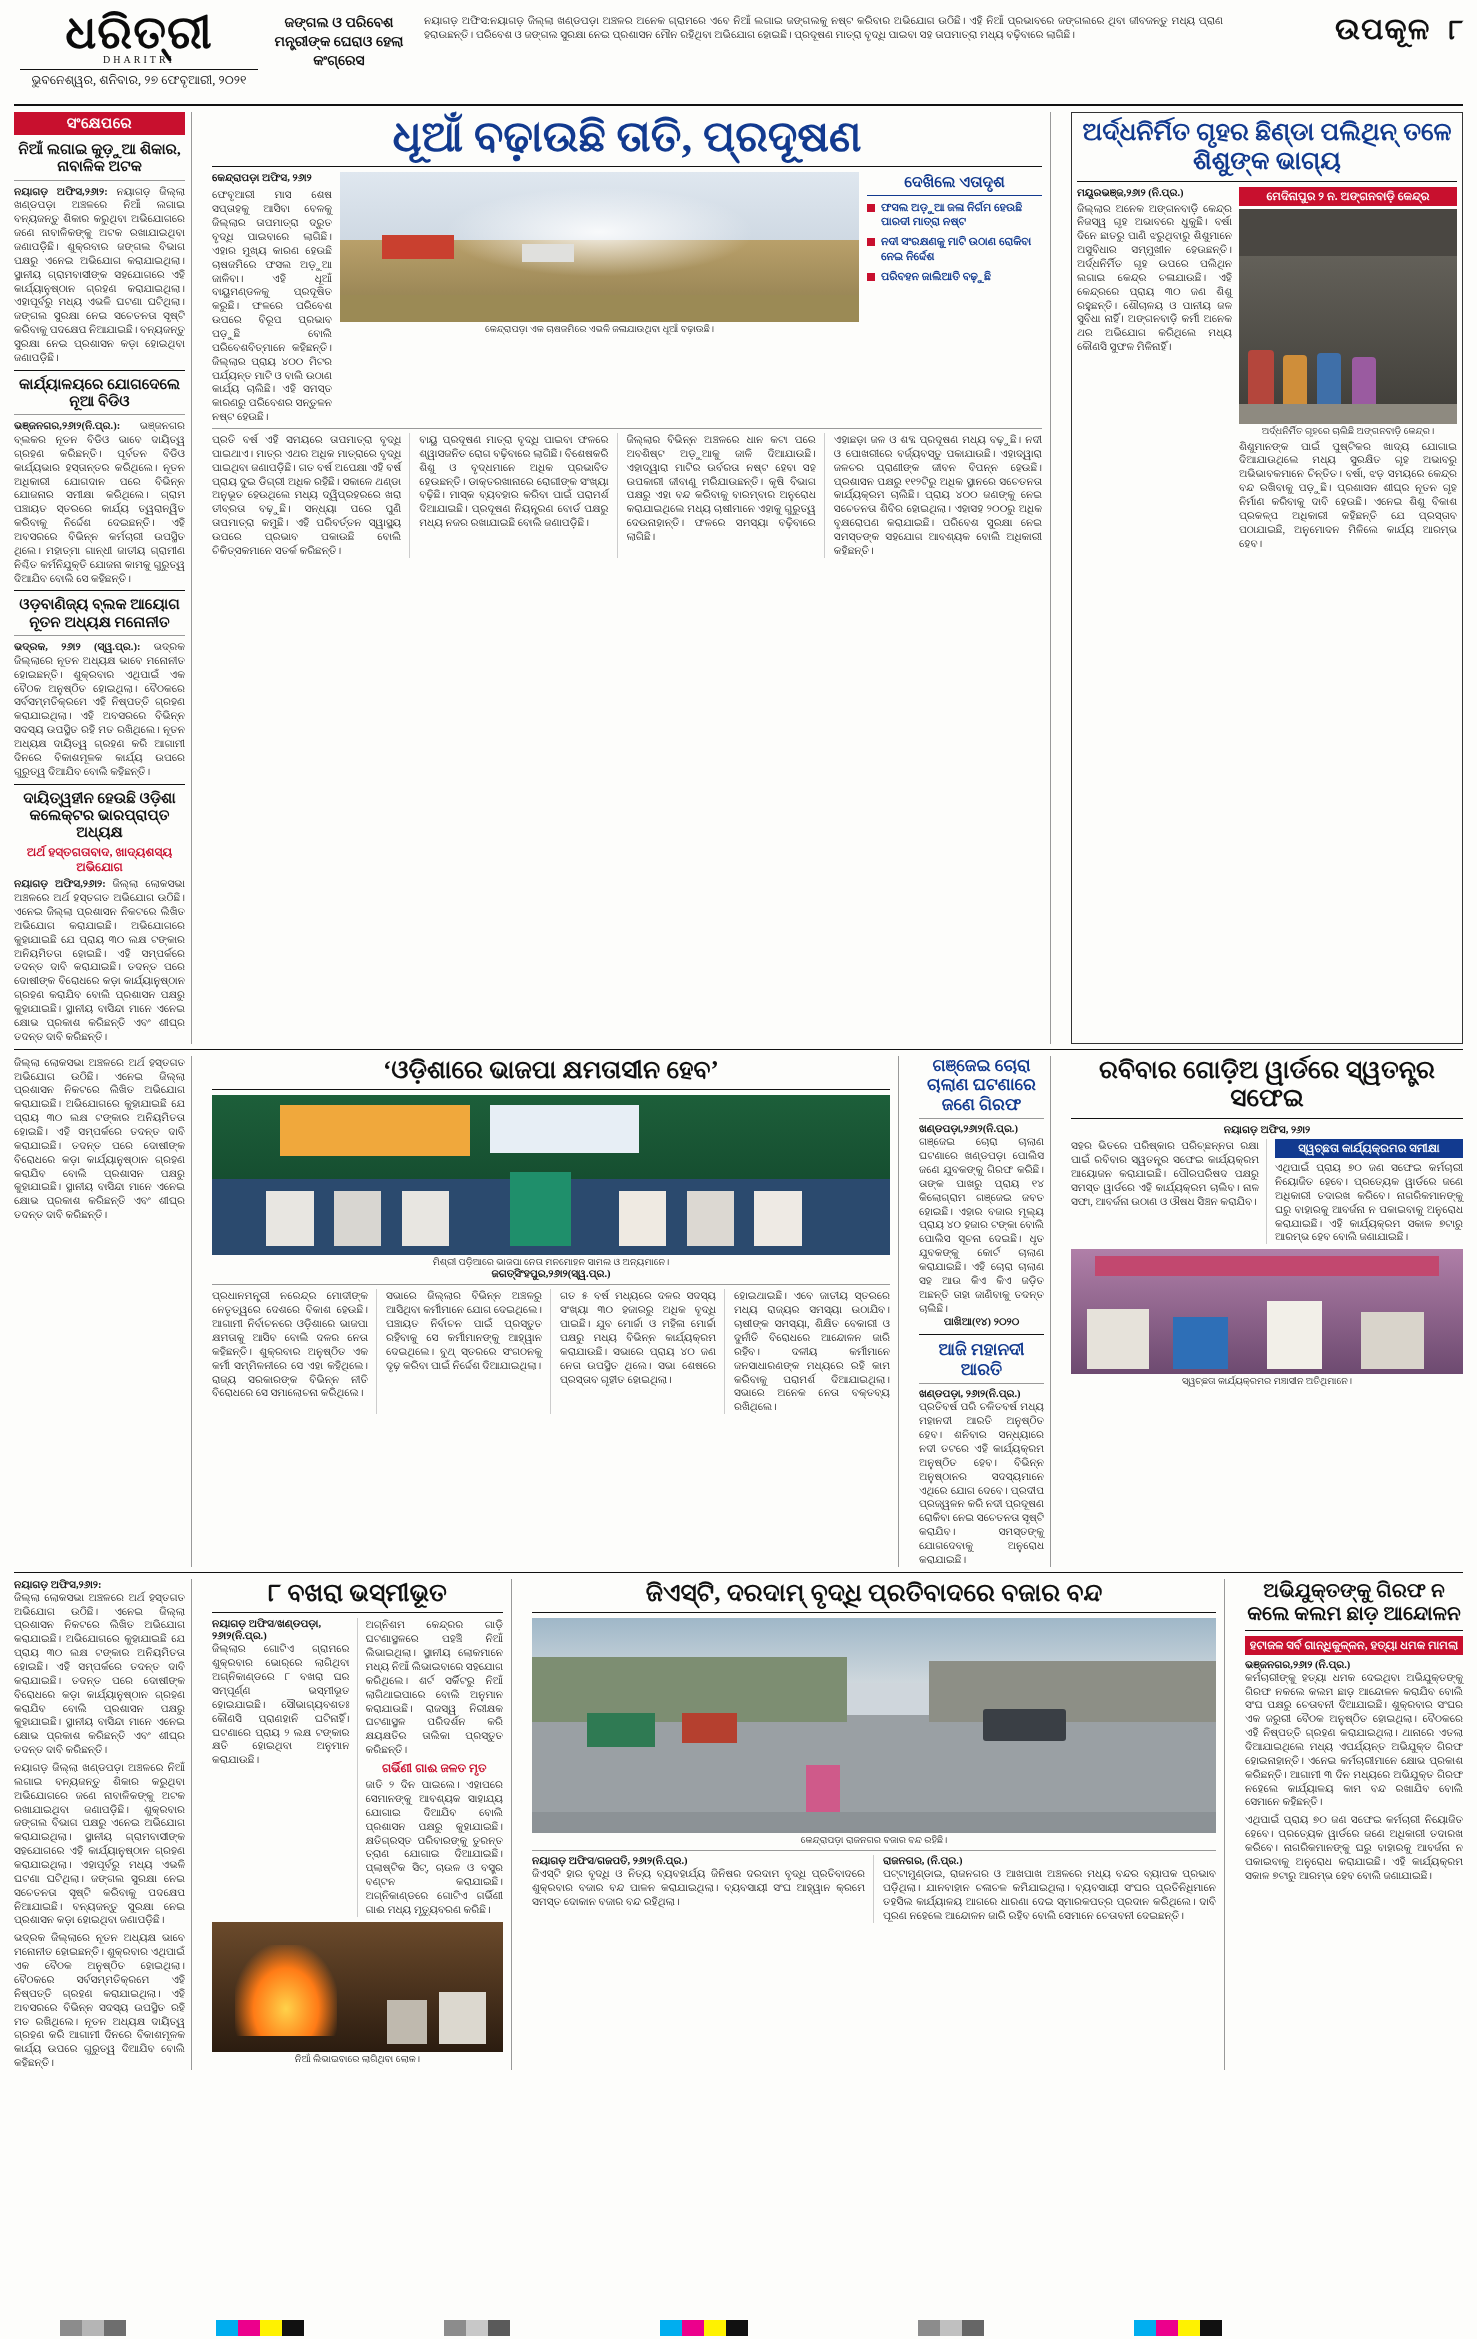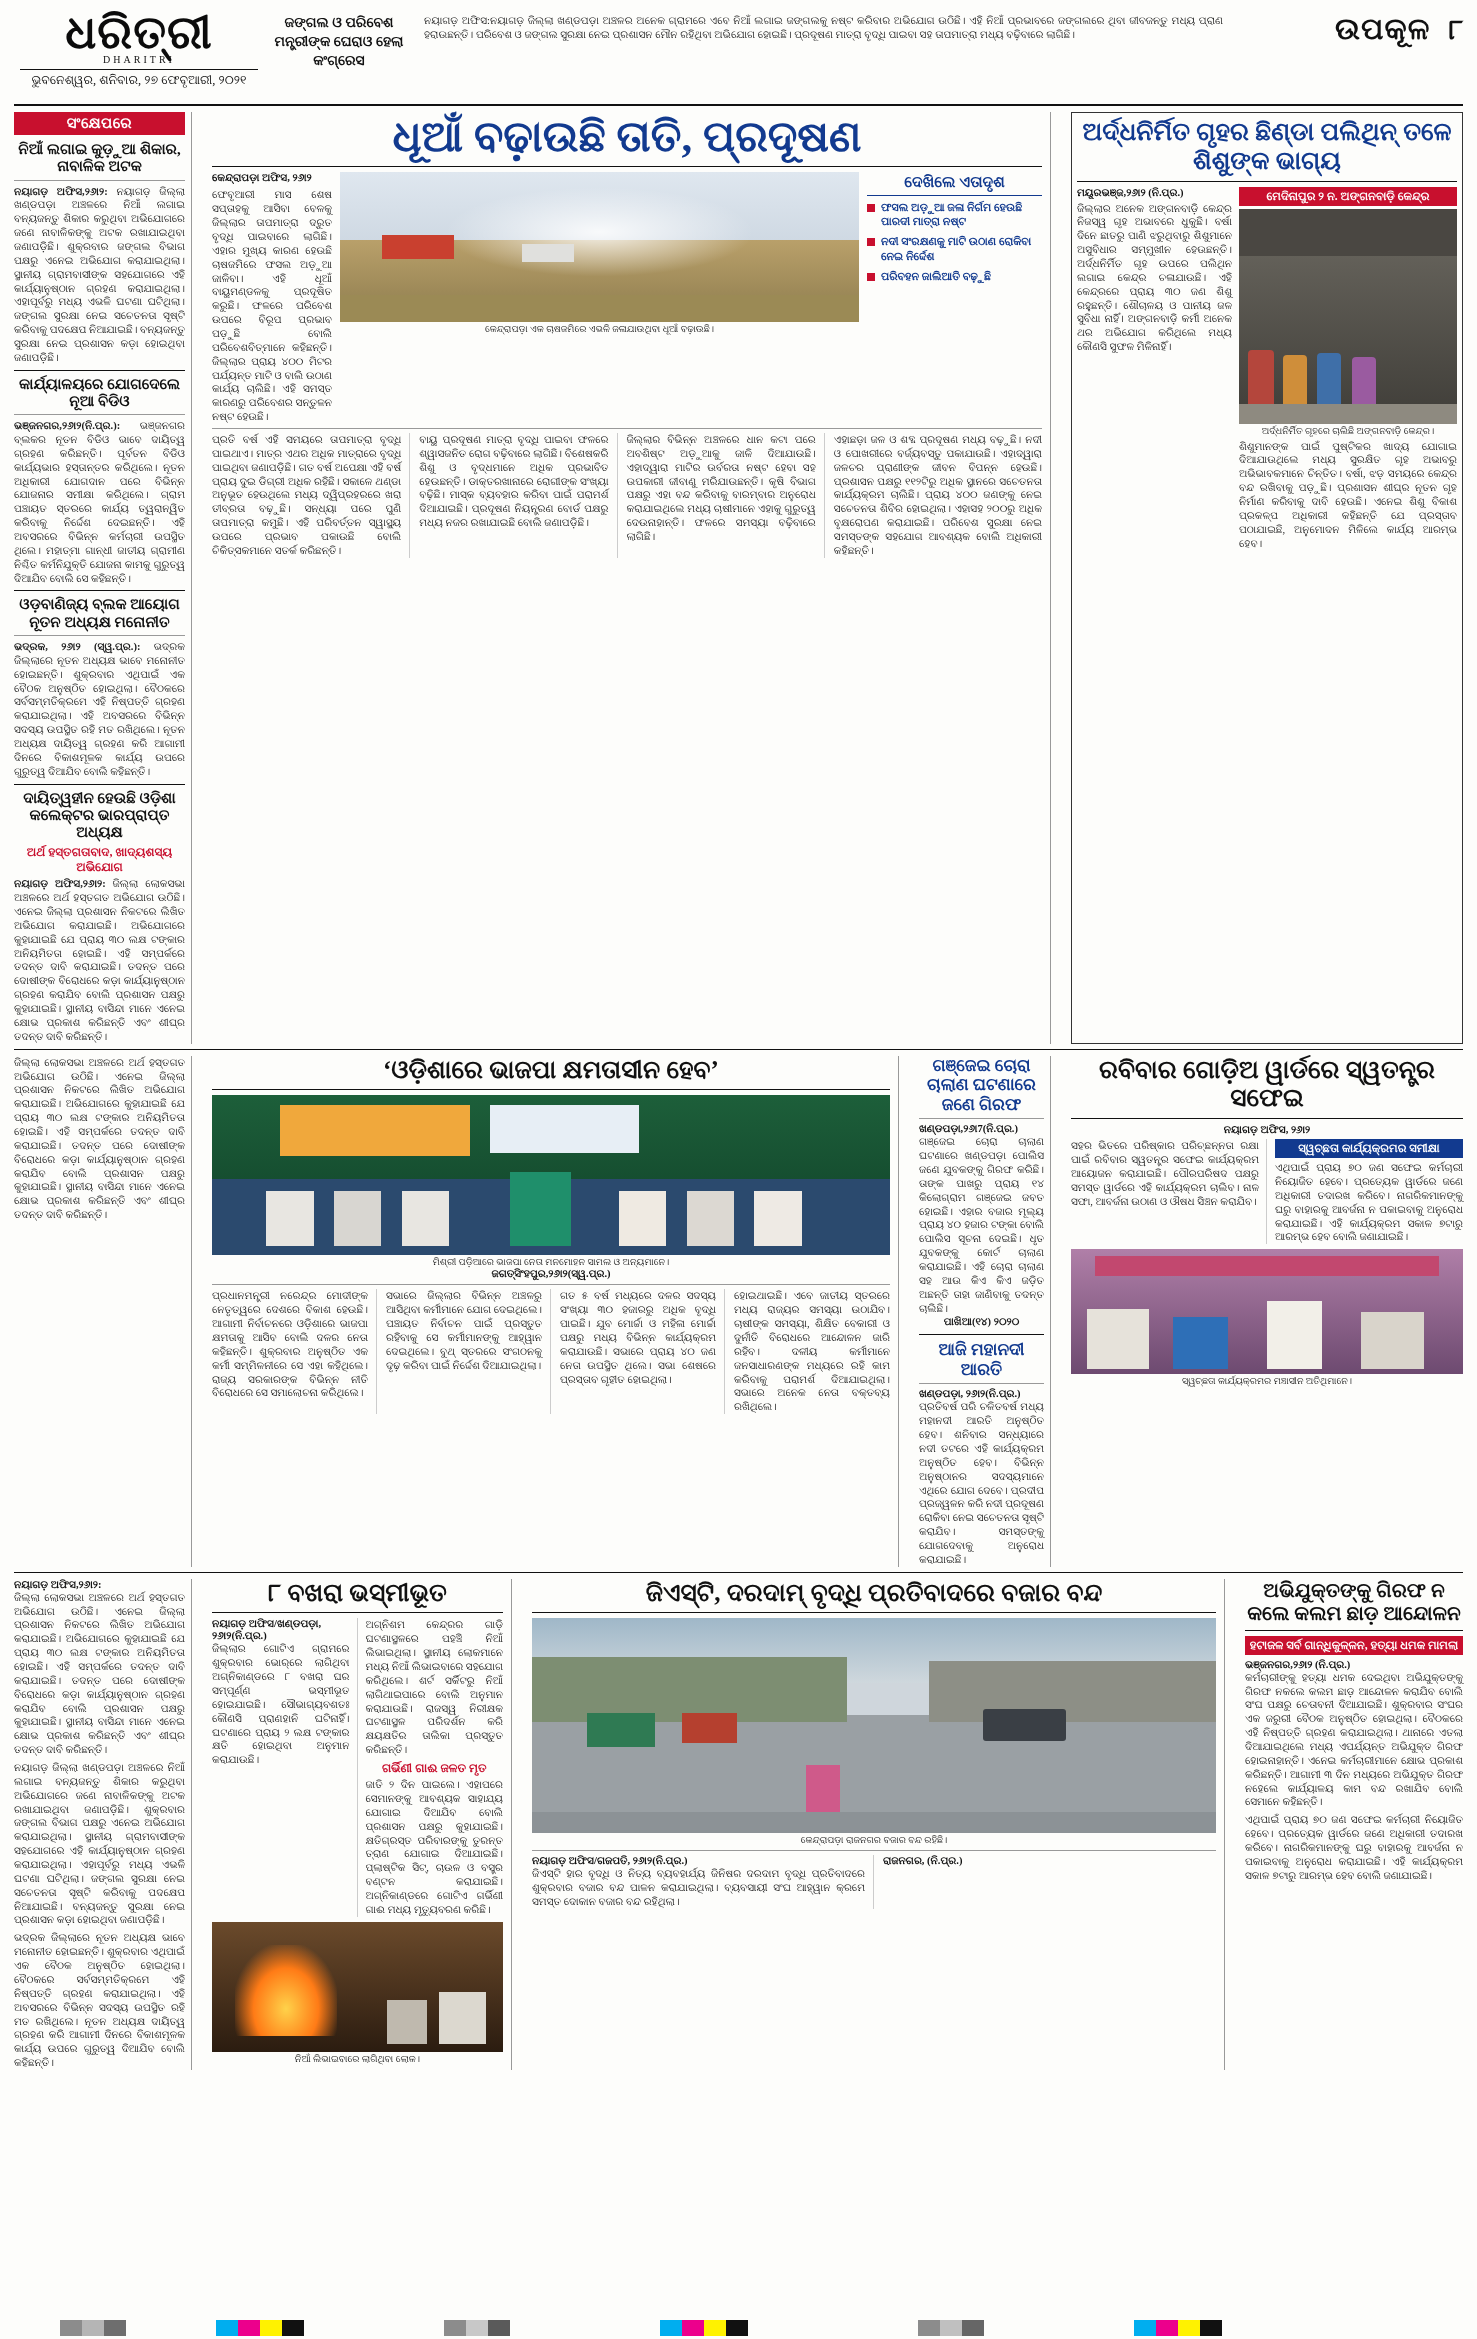--- a/index.html
+++ b/index.html
@@ -248,21 +248,21 @@
         <div class="body-text" style="flex:1;border-right:1px solid #ccc;padding-right:8px;">ପ୍ରଧାନମନ୍ତ୍ରୀ ନରେନ୍ଦ୍ର ମୋଦୀଙ୍କ ନେତୃତ୍ୱରେ ଦେଶରେ ବିକାଶ ହେଉଛି। ଆଗାମୀ ନିର୍ବାଚନରେ ଓଡ଼ିଶାରେ ଭାଜପା କ୍ଷମତାକୁ ଆସିବ ବୋଲି ଦଳର ନେତା କହିଛନ୍ତି। ଶୁକ୍ରବାର ଅନୁଷ୍ଠିତ ଏକ କର୍ମୀ ସମ୍ମିଳନୀରେ ସେ ଏହା କହିଥିଲେ। ରାଜ୍ୟ ସରକାରଙ୍କ ବିଭିନ୍ନ ନୀତି ବିରୋଧରେ ସେ ସମାଲୋଚନା କରିଥିଲେ।</div>
         <div class="body-text" style="flex:1;border-right:1px solid #ccc;padding-right:8px;">ସଭାରେ ଜିଲ୍ଲାର ବିଭିନ୍ନ ଅଞ୍ଚଳରୁ ଆସିଥିବା କର୍ମୀମାନେ ଯୋଗ ଦେଇଥିଲେ। ପଞ୍ଚାୟତ ନିର୍ବାଚନ ପାଇଁ ପ୍ରସ୍ତୁତ ରହିବାକୁ ସେ କର୍ମୀମାନଙ୍କୁ ଆହ୍ୱାନ ଦେଇଥିଲେ। ବୁଥ୍ ସ୍ତରରେ ସଂଗଠନକୁ ଦୃଢ଼ କରିବା ପାଇଁ ନିର୍ଦ୍ଦେଶ ଦିଆଯାଇଥିଲା।</div>
         <div class="body-text" style="flex:1;border-right:1px solid #ccc;padding-right:8px;">ଗତ ୫ ବର୍ଷ ମଧ୍ୟରେ ଦଳର ସଦସ୍ୟ ସଂଖ୍ୟା ୩୦ ହଜାରରୁ ଅଧିକ ବୃଦ୍ଧି ପାଇଛି। ଯୁବ ମୋର୍ଚ୍ଚା ଓ ମହିଳା ମୋର୍ଚ୍ଚା ପକ୍ଷରୁ ମଧ୍ୟ ବିଭିନ୍ନ କାର୍ଯ୍ୟକ୍ରମ କରାଯାଉଛି। ସଭାରେ ପ୍ରାୟ ୪୦ ଜଣ ନେତା ଉପସ୍ଥିତ ଥିଲେ। ସଭା ଶେଷରେ ପ୍ରସ୍ତାବ ଗୃହୀତ ହୋଇଥିଲା।</div>
         <div class="body-text" style="flex:1;">ହୋଇଥାଇଛି। ଏବେ ଜାତୀୟ ସ୍ତରରେ ମଧ୍ୟ ରାଜ୍ୟର ସମସ୍ୟା ଉଠାଯିବ। ଚାଷୀଙ୍କ ସମସ୍ୟା, ଶିକ୍ଷିତ ବେକାରୀ ଓ ଦୁର୍ନୀତି ବିରୋଧରେ ଆନ୍ଦୋଳନ ଜାରି ରହିବ। ଦଳୀୟ କର୍ମୀମାନେ ଜନସାଧାରଣଙ୍କ ମଧ୍ୟରେ ରହି କାମ କରିବାକୁ ପରାମର୍ଶ ଦିଆଯାଇଥିଲା। ସଭାରେ ଅନେକ ନେତା ବକ୍ତବ୍ୟ ରଖିଥିଲେ।</div>
       </div>
     </div>
 
     <div class="col" style="width:132px; flex:0 0 132px; border-right:1px solid #999; padding-right:6px;">
       <div class="headline h-4 h-blue">ଗଞ୍ଜେଇ ଚୋରା ଚାଲାଣ ଘଟଣାରେ ଜଣେ ଗିରଫ</div>
       <div class="rule-thin"></div>
-      <div class="dateline">ଖଣ୍ଡପଡ଼ା,୨୬ା7(ନି.ପ୍ର.)</div>
+      <div class="dateline">ଖଣ୍ଡପଡ଼ା,୨୬ା୨(ନି.ପ୍ର.)</div>
       <div class="body-text">ଗଞ୍ଜେଇ ଚୋରା ଚାଲାଣ ଘଟଣାରେ ଖଣ୍ଡପଡ଼ା ପୋଲିସ ଜଣେ ଯୁବକଙ୍କୁ ଗିରଫ କରିଛି। ତାଙ୍କ ପାଖରୁ ପ୍ରାୟ ୧୪ କିଲୋଗ୍ରାମ ଗଞ୍ଜେଇ ଜବତ ହୋଇଛି। ଏହାର ବଜାର ମୂଲ୍ୟ ପ୍ରାୟ ୪୦ ହଜାର ଟଙ୍କା ବୋଲି ପୋଲିସ ସୂଚନା ଦେଇଛି। ଧୃତ ଯୁବକଙ୍କୁ କୋର୍ଟ ଚାଲାଣ କରାଯାଇଛି। ଏହି ଚୋରା ଚାଲାଣ ସହ ଆଉ କିଏ କିଏ ଜଡ଼ିତ ଅଛନ୍ତି ତାହା ଜାଣିବାକୁ ତଦନ୍ତ ଚାଲିଛି।</div>
       <div class="body-text" style="text-align:center;font-weight:bold;">ପାଖିଆ(୧୪) ୨୦୨୦</div>
       <div class="rule"></div>
       <div class="headline h-4 h-blue">ଆଜି ମହାନଦୀ ଆରତି</div>
       <div class="rule-thin"></div>
       <div class="dateline">ଖଣ୍ଡପଡ଼ା, ୨୬ା୨(ନି.ପ୍ର.)</div>
       <div class="body-text">ପ୍ରତିବର୍ଷ ପରି ଚଳିତବର୍ଷ ମଧ୍ୟ ମହାନଦୀ ଆରତି ଅନୁଷ୍ଠିତ ହେବ। ଶନିବାର ସନ୍ଧ୍ୟାରେ ନଦୀ ତଟରେ ଏହି କାର୍ଯ୍ୟକ୍ରମ ଅନୁଷ୍ଠିତ ହେବ। ବିଭିନ୍ନ ଅନୁଷ୍ଠାନର ସଦସ୍ୟମାନେ ଏଥିରେ ଯୋଗ ଦେବେ। ପ୍ରଦୀପ ପ୍ରଜ୍ୱଳନ କରି ନଦୀ ପ୍ରଦୂଷଣ ରୋକିବା ନେଇ ସଚେତନତା ସୃଷ୍ଟି କରାଯିବ। ସମସ୍ତଙ୍କୁ ଯୋଗଦେବାକୁ ଅନୁରୋଧ କରାଯାଇଛି।</div>
     </div>
 
     <div class="col" style="width:392px; flex:0 0 392px;">
@@ -338,20 +338,21 @@
       </div>
       <div class="cap">କେନ୍ଦ୍ରାପଡ଼ା ରାଜନଗର ବଜାର ବନ୍ଦ ରହିଛି।</div>
       <div class="rule-thin"></div>
       <div style="display:flex;gap:9px;">
         <div style="flex:1;border-right:1px solid #ccc;padding-right:8px;">
           <div class="dateline">ନୟାଗଡ଼ ଅଫିସ/ଗଜପତି, ୨୬ା୨(ନି.ପ୍ର.)</div>
           <div class="body-text">ଜିଏସ୍‌ଟି ହାର ବୃଦ୍ଧି ଓ ନିତ୍ୟ ବ୍ୟବହାର୍ଯ୍ୟ ଜିନିଷର ଦରଦାମ ବୃଦ୍ଧି ପ୍ରତିବାଦରେ ଶୁକ୍ରବାର ବଜାର ବନ୍ଦ ପାଳନ କରାଯାଇଥିଲା। ବ୍ୟବସାୟୀ ସଂଘ ଆହ୍ୱାନ କ୍ରମେ ସମସ୍ତ ଦୋକାନ ବଜାର ବନ୍ଦ ରହିଥିଲା।</div>
         </div>
         <div style="flex:1;">
           <div class="dateline">ରାଜନଗର, (ନି.ପ୍ର.)</div>
+          <div class="body-text">ପଟ୍ଟାମୁଣ୍ଡାଇ, ରାଜନଗର ଓ ଆଖପାଖ ଅଞ୍ଚଳରେ ମଧ୍ୟ ବନ୍ଦର ବ୍ୟାପକ ପ୍ରଭାବ ପଡ଼ିଥିଲା। ଯାନବାହାନ ଚଳାଚଳ କମିଯାଇଥିଲା। ବ୍ୟବସାୟୀ ସଂଘର ପ୍ରତିନିଧିମାନେ ତହସିଲ କାର୍ଯ୍ୟାଳୟ ଆଗରେ ଧାରଣା ଦେଇ ସ୍ମାରକପତ୍ର ପ୍ରଦାନ କରିଥିଲେ। ଦାବି ପୂରଣ ନହେଲେ ଆନ୍ଦୋଳନ ଜାରି ରହିବ ବୋଲି ସେମାନେ ଚେତାବନୀ ଦେଇଛନ୍ତି।</div>
         </div>
       </div>
     </div>
 
     <div class="col" style="width:218px; flex:0 0 218px;">
       <div class="headline h-3">ଅଭିଯୁକ୍ତଙ୍କୁ ଗିରଫ ନ କଲେ କଲମ ଛାଡ଼ ଆନ୍ଦୋଳନ</div>
       <div class="rule"></div>
       <div class="red-bar">ହଟାଜଳ ସର୍ବ ଗାନ୍ଧିକୁଳ୍ଳନ, ହତ୍ୟା ଧମକ ମାମଲା</div>
       <div class="dateline" style="margin-top:4px;">ଭଞ୍ଜନଗର,୨୬ା୨ (ନି.ପ୍ର.)</div>
       <div class="body-text">କର୍ମଚାରୀଙ୍କୁ ହତ୍ୟା ଧମକ ଦେଇଥିବା ଅଭିଯୁକ୍ତଙ୍କୁ ଗିରଫ ନକଲେ କଲମ ଛାଡ଼ ଆନ୍ଦୋଳନ କରାଯିବ ବୋଲି ସଂଘ ପକ୍ଷରୁ ଚେତାବନୀ ଦିଆଯାଇଛି। ଶୁକ୍ରବାର ସଂଘର ଏକ ଜରୁରୀ ବୈଠକ ଅନୁଷ୍ଠିତ ହୋଇଥିଲା। ବୈଠକରେ ଏହି ନିଷ୍ପତ୍ତି ଗ୍ରହଣ କରାଯାଇଥିଲା। ଥାନାରେ ଏତଲା ଦିଆଯାଇଥିଲେ ମଧ୍ୟ ଏପର୍ଯ୍ୟନ୍ତ ଅଭିଯୁକ୍ତ ଗିରଫ ହୋଇନାହାନ୍ତି। ଏନେଇ କର୍ମଚାରୀମାନେ କ୍ଷୋଭ ପ୍ରକାଶ କରିଛନ୍ତି। ଆଗାମୀ ୩ ଦିନ ମଧ୍ୟରେ ଅଭିଯୁକ୍ତ ଗିରଫ ନହେଲେ କାର୍ଯ୍ୟାଳୟ କାମ ବନ୍ଦ ରଖାଯିବ ବୋଲି ସେମାନେ କହିଛନ୍ତି।</div>

